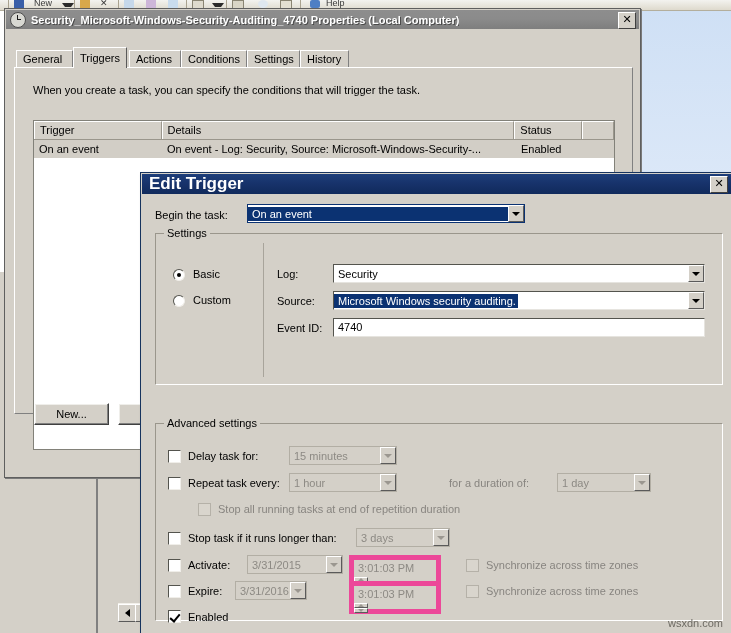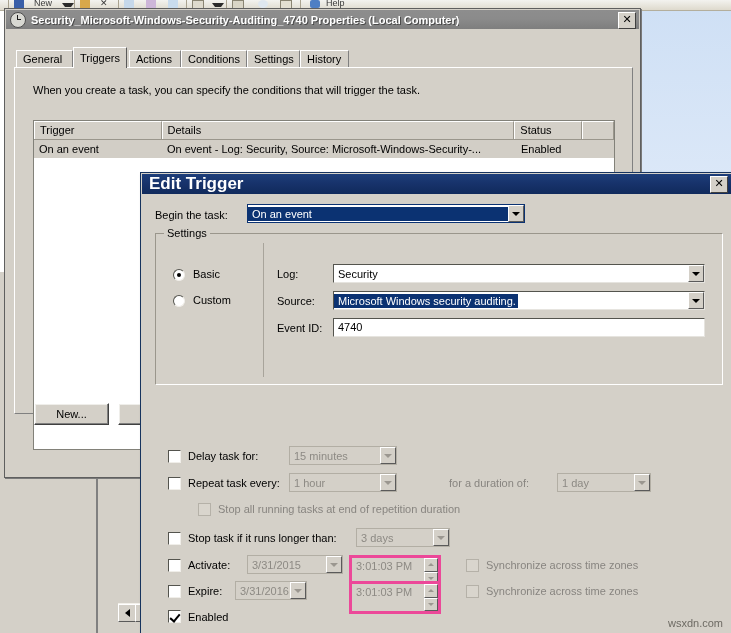--- a/index.html
+++ b/index.html
@@ -211,21 +211,21 @@
     border-right-color:#f0eee9;border-bottom-color:#f0eee9;}
   .cb.dim{background:#d9d5cd;border-color:#b5b1a8;}
   .cb.on:after{
     content:"";position:absolute;left:3px;top:1px;width:4px;height:8px;
     border:solid #000;border-width:0 2px 2px 0;transform:rotate(40deg);
   }
 
   
   .spin{
     position:absolute;height:33px;background:#d4d0c8;box-sizing:border-box;
-    border:3px solid #ec4899;display:flex;align-items:stretch;
+    border:5px solid #ec4899;display:flex;align-items:stretch;flex-direction:column;
   }
   .spin .sv{flex:1;font-size:11px;line-height:17px;padding-left:4px;color:#8d8a84;white-space:nowrap;}
   .spin-btns{width:14px;display:flex;flex-direction:column;}
   .spin-b{flex:1;background:#d4d0c8;border:1px solid #ffffff;border-right-color:#5a5a5a;
     border-bottom-color:#5a5a5a;box-sizing:border-box;display:flex;align-items:center;justify-content:center;}
   .caret-up{width:0;height:0;border-left:3px solid transparent;border-right:3px solid transparent;
     border-bottom:3px solid #9b9790;}
   .caret-dn{width:0;height:0;border-left:3px solid transparent;border-right:3px solid transparent;
     border-top:3px solid #9b9790;}
 
@@ -354,20 +354,24 @@
       <span class="val sel">Microsoft Windows security auditing.</span>
       <span style="flex:1"></span>
       <span class="combo-arrow">
           <span class="caret"></span>
         </span>
     </div>
 
     <div class="lbl" style="left:136px;top:149px">Event ID:</div>
     <div class="txtfield" style="left:192px;top:145px;width:372px">4740</div>
 
+    <div class="grp" style="left:14px;top:250px;width:568px;height:198px">
+      <div class="grp-in"></div>
+      <div class="grp-lbl">Advanced settings</div>
+    </div>
 
     <div class="cb" style="left:27px;top:277px"></div>
     <div class="lbl" style="left:47px;top:277px">Delay task for:</div>
     <div class="combo disabled" style="left:148px;top:273px;width:108px">
       <span class="val">15 minutes</span>
       <span class="combo-arrow">
           <span class="caret dim"></span>
         </span>
     </div>
 

